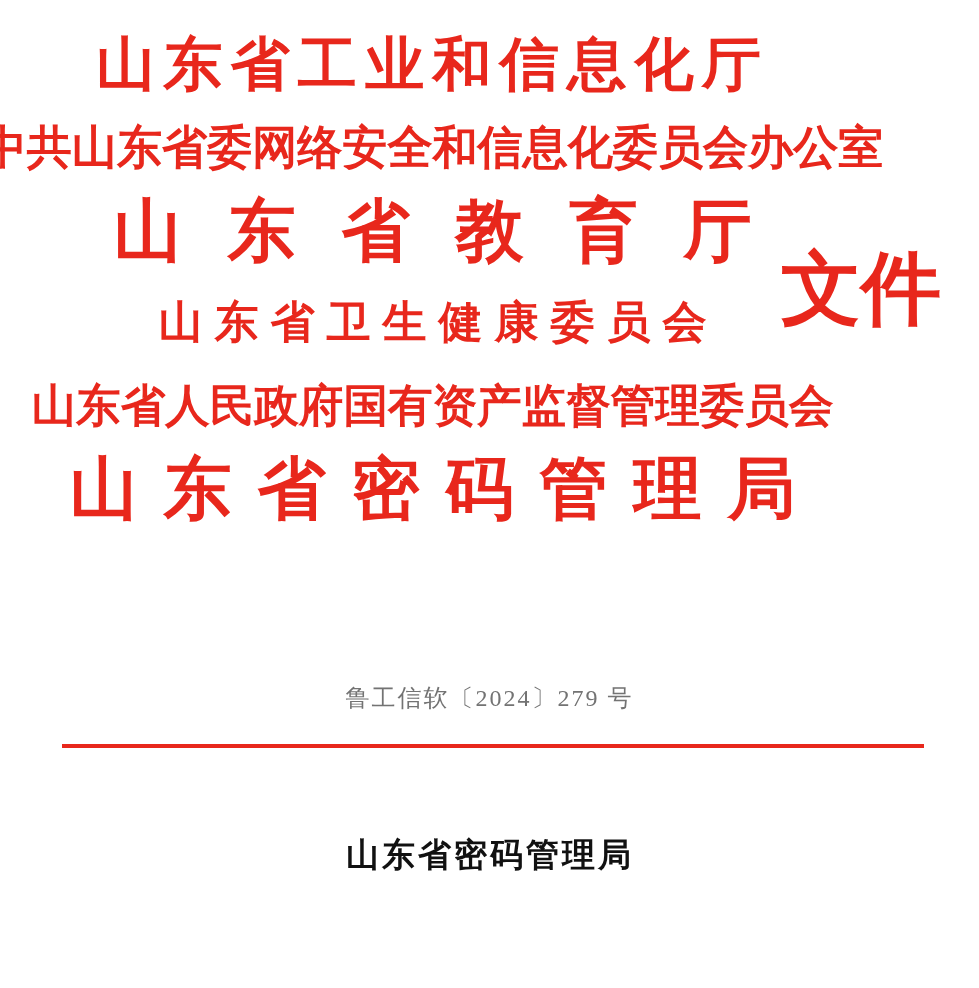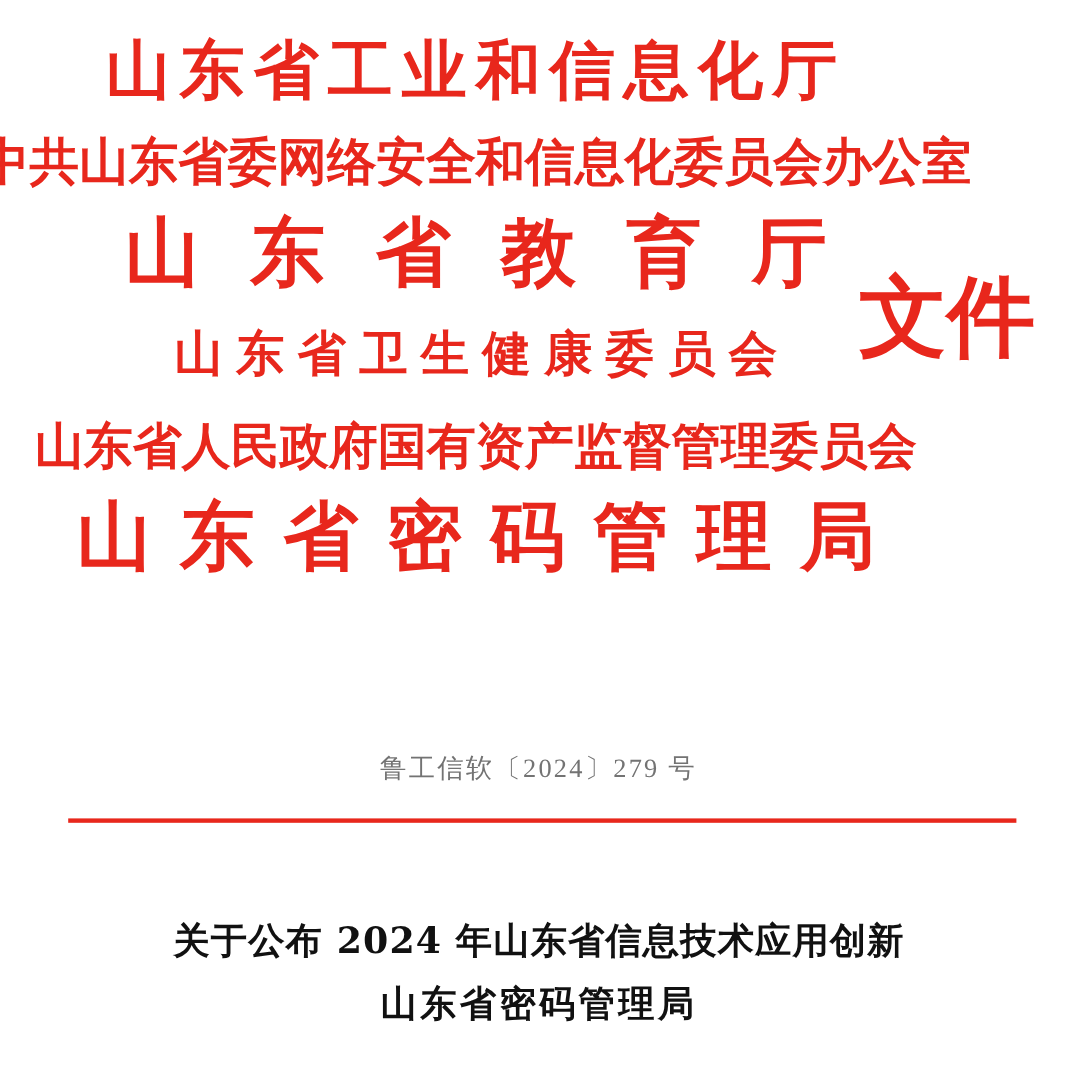--- a/index.html
+++ b/index.html
@@ -183,17 +183,16 @@
 
     <div class="lh-wenjian">文件</div>
 
   </div>
 
   <div class="doc-number">鲁工信软〔2024〕279 号</div>
 
   <div class="red-rule"></div>
 
   <div class="doc-title">
-    <span class="t-line t-line1">关于公布 2024 年山东省信息技术应用创新</span>
     <span class="t-line t-line2">山东省密码管理局</span>
   </div>
 
 </div>
 
 </body></html>

